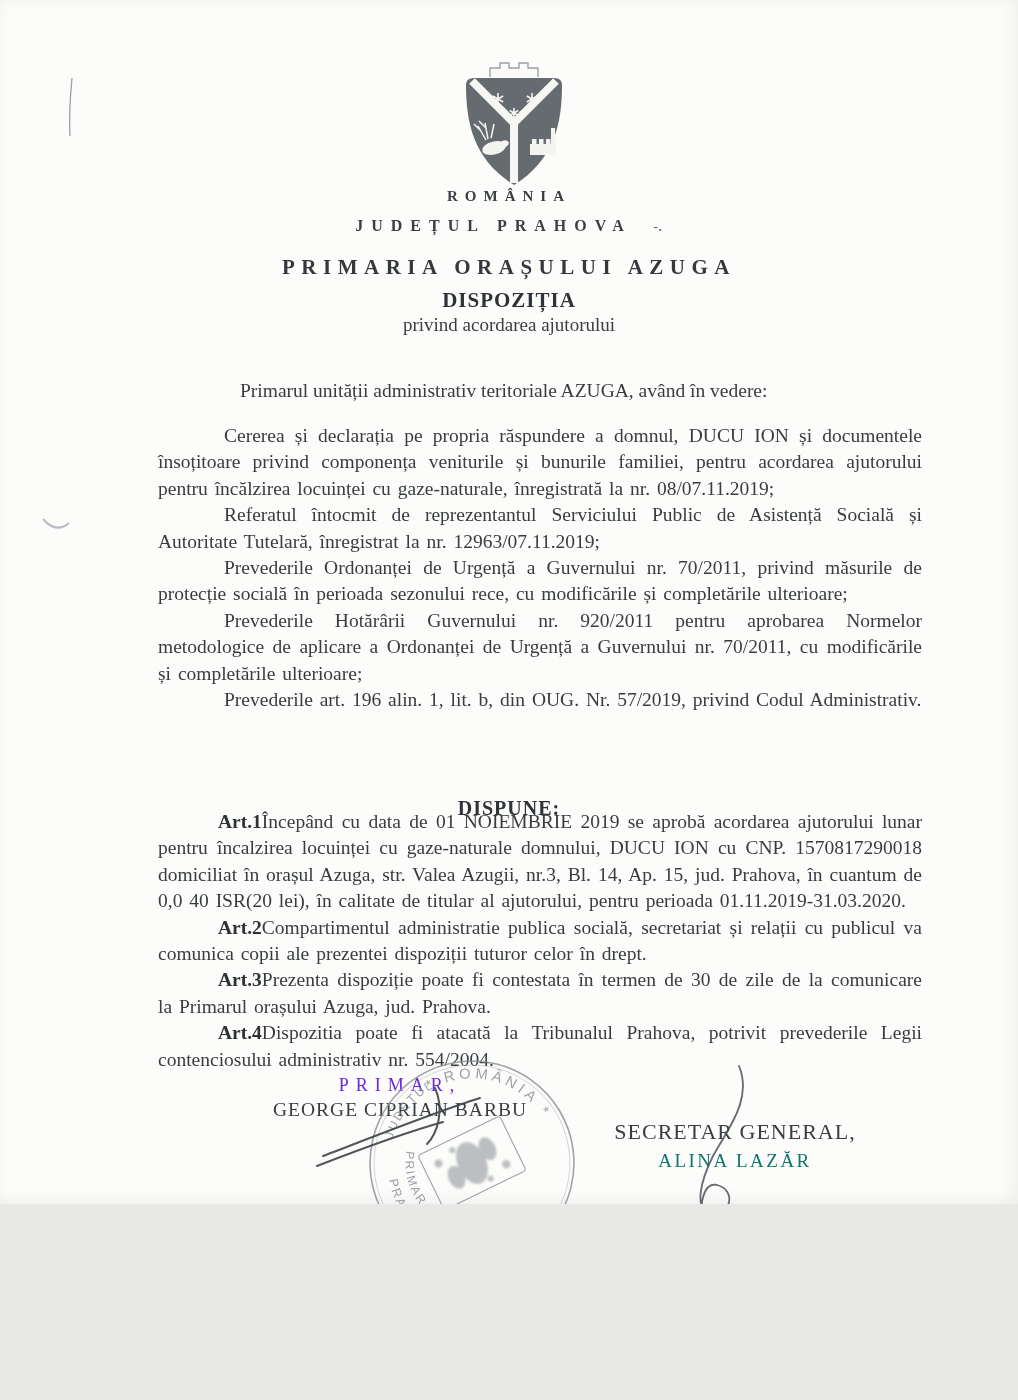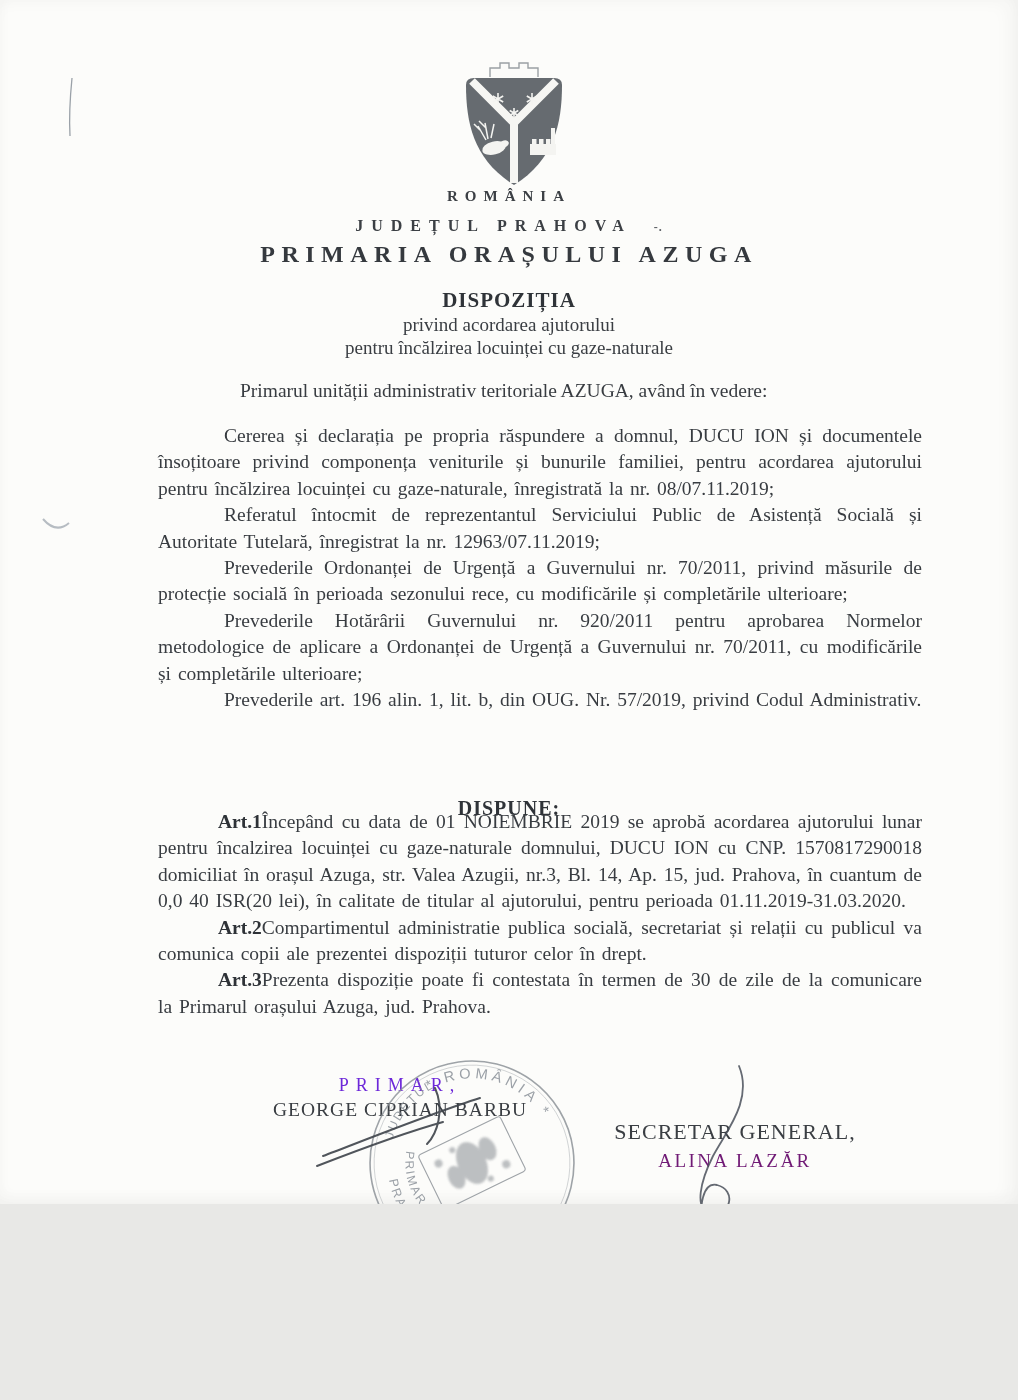--- a/index.html
+++ b/index.html
@@ -9,21 +9,21 @@
     font-family:"Liberation Serif","DejaVu Serif",serif;
     color:#33373c;
     box-shadow:inset -8px 0 18px rgba(60,60,60,.04), inset 0 -6px 14px rgba(60,60,60,.03);
   }
   .abs{position:absolute;}
   
   .hdr{top:188px;left:0;width:1018px;text-align:center;}
   .hdr-country{font-size:15px;font-weight:bold;letter-spacing:7px;color:#3b3f44;}
   .hdr-county{font-size:16px;font-weight:bold;letter-spacing:8px;color:#3b3f44;margin-top:12px;}
   .hdr-mark{font-size:12px;letter-spacing:1px;color:#5a5e63;margin-left:22px;}
-  .hdr-inst{font-size:24px;font-weight:bold;letter-spacing:6.5px;color:#35393e;margin-top:6px;}
+  .hdr-inst{font-size:21px;font-weight:bold;letter-spacing:6.5px;color:#35393e;margin-top:20px;}
   
   .titleblock{top:289px;left:0;width:1018px;text-align:center;line-height:23.5px;}
   .title-main{font-size:21px;font-weight:bold;letter-spacing:1px;color:#2f3338;text-align:center;}
   .title-sub{font-size:19px;color:#3a3e43;text-align:center;}
   
   .intro{top:380px;left:158px;width:764px;font-size:19.5px;text-indent:82px;color:#383c41;}
   .cons{top:423px;left:158px;width:764px;}
   .cons p, .arts p{
     margin:0;font-size:19.5px;line-height:26.4px;text-align:justify;
     text-indent:66px;word-spacing:2px;color:#383c41;
@@ -31,21 +31,21 @@
   .dispune{top:765px;left:0;width:1018px;text-align:center;font-size:20px;font-weight:bold;letter-spacing:1px;color:#2f3338;margin-top:32px;}
   .arts{top:809px;left:158px;width:764px;}
   .arts p{text-indent:60px;}
   .artlabel{font-weight:bold;margin-right:0;color:#2e3237;}
   
   .sig-left{top:1075px;left:232px;width:336px;text-align:center;}
   .sig-left .t{font-size:18px;letter-spacing:7px;color:#6d28d9;}
   .sig-left .n{font-size:19.5px;letter-spacing:1px;margin-top:3px;color:#3a3e43;}
   .sig-right{top:1119px;left:606px;width:258px;text-align:center;}
   .sig-right .t{font-size:22px;letter-spacing:1px;color:#3a3e43;}
-  .sig-right .n{font-size:19px;letter-spacing:2.5px;margin-top:5px;color:#701a75;}
+  .sig-right .n{font-size:19px;letter-spacing:2.5px;margin-top:5px;color:#0f766e;}
   
   .footer{top:1252px;left:158px;font-size:19.5px;line-height:27px;color:#3a3e43;}
   .dots{letter-spacing:2px;color:#4a4e54;}
   .hand{position:absolute;font-style:italic;color:#3d434a;font-family:"DejaVu Serif",serif;}
   .hand-date{top:1233px;left:196px;font-size:33px;transform:rotate(-6deg);letter-spacing:4px;}
   .hand-nr{top:1268px;left:180px;font-size:30px;transform:rotate(-2deg);letter-spacing:7px;}
   svg{display:block;}
   .overlay{pointer-events:none;}
 </style>
 </head>
@@ -80,39 +80,39 @@
 
   <div class="abs hdr">
     <div class="hdr-country">ROMÂNIA</div>
     <div class="hdr-county"><span>JUDEȚUL PRAHOVA</span><span class="hdr-mark">-.</span></div>
     <div class="hdr-inst">PRIMARIA ORAȘULUI AZUGA</div>
   </div>
 
   <div class="abs titleblock">
     <div class="title-main">DISPOZIȚIA</div>
     <div class="title-sub">privind acordarea ajutorului</div>
-    <div class="title-sub">pentru încălzirea locuinței cu gaze-naturale</div>
   </div>
 
   <div class="abs intro">Primarul unității administrativ teritoriale AZUGA, având în vedere:</div>
 
   <div class="abs cons">
     <p>Cererea și declarația pe propria răspundere a domnul, DUCU ION și documentele însoțitoare privind componența veniturile și bunurile familiei, pentru acordarea ajutorului pentru încălzirea locuinței cu gaze-naturale, înregistrată la nr. 08/07.11.2019;</p>
     <p>Referatul întocmit de reprezentantul Serviciului Public de Asistență Socială și Autoritate Tutelară, înregistrat la nr. 12963/07.11.2019;</p>
     <p>Prevederile Ordonanței de Urgență a Guvernului nr. 70/2011, privind măsurile de protecție socială în perioada sezonului rece, cu modificările și completările ulterioare;</p>
     <p>Prevederile Hotărârii Guvernului nr. 920/2011 pentru aprobarea Normelor metodologice de aplicare a Ordonanței de Urgență a Guvernului nr. 70/2011, cu modificările și completările ulterioare;</p>
     <p>Prevederile art. 196 alin. 1, lit. b, din OUG. Nr. 57/2019, privind Codul Administrativ.</p>
   </div>
 
   <div class="abs dispune">DISPUNE:</div>
 
   <div class="abs arts">
     <p><b class="artlabel">Art.1</b><span>Începând cu data de 01 NOIEMBRIE 2019 se aprobă acordarea ajutorului lunar pentru încalzirea locuinței cu gaze-naturale domnului, DUCU ION cu CNP. 1570817290018 domiciliat în orașul Azuga, str. Valea Azugii, nr.3, Bl. 14, Ap. 15, jud. Prahova, în cuantum de 0,0 40 ISR(20 lei), în calitate de titular al ajutorului, pentru perioada 01.11.2019-31.03.2020.</span></p>
     <p><b class="artlabel">Art.2</b><span>Compartimentul administratie publica socială, secretariat și relații cu publicul va comunica copii ale prezentei dispoziții tuturor celor în drept.</span></p>
     <p><b class="artlabel">Art.3</b><span>Prezenta dispoziție poate fi contestata în termen de 30 de zile de la comunicare la Primarul orașului Azuga, jud. Prahova.</span></p>
+    <p><b class="artlabel">Art.4</b><span>Dispozitia poate fi atacată la Tribunalul Prahova, potrivit prevederile Legii contenciosului administrativ nr. 554/2004.</span></p>
   </div>
 
   <div class="abs sig-left">
     <div class="t">PRIMAR,</div>
     <div class="n">GEORGE CIPRIAN BARBU</div>
   </div>
   <div class="abs sig-right">
     <div class="t">SECRETAR GENERAL,</div>
     <div class="n">ALINA LAZĂR</div>
   </div>

